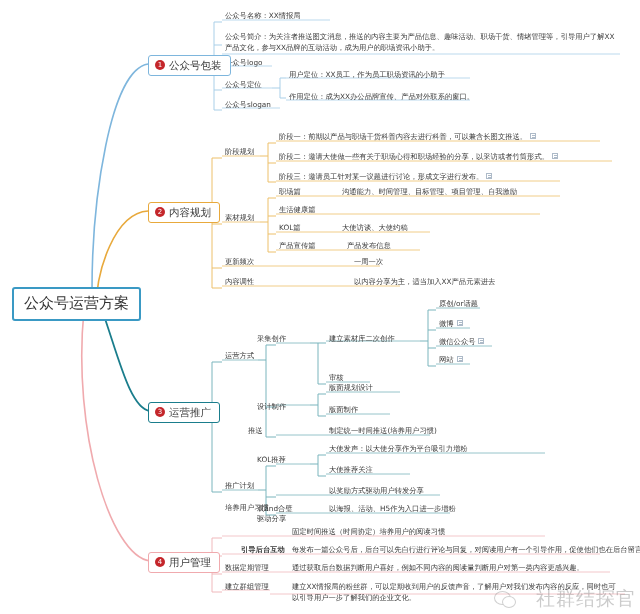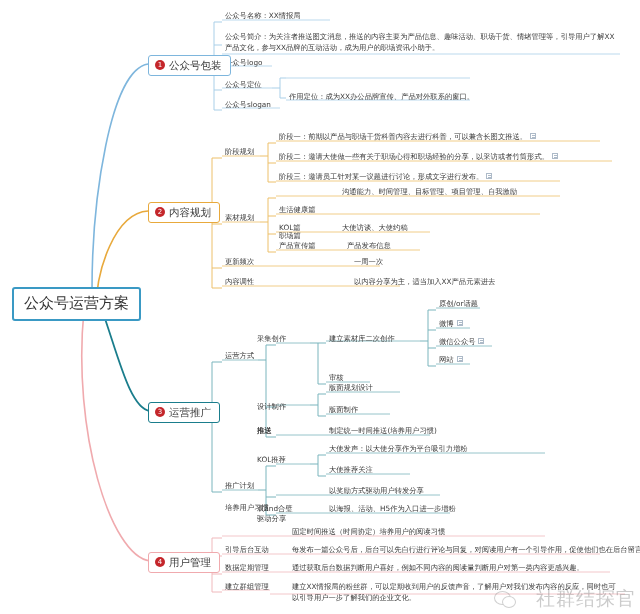--- a/index.html
+++ b/index.html
@@ -237,69 +237,70 @@
   <div class="br-node br4" style="left:148px; top:552px;">
     <span class="badge">4</span>
     <span>用户管理</span>
   </div>
 
   <div class="n" style="left:223px; top:10px;">公众号名称：XX情报局</div>
   <div class="n wrap" style="left:223px; top:31px; width:395px;">公众号简介：为关注者推送图文消息，推送的内容主要为产品信息、趣味活动、职场干货、情绪管理等，引导用户了解XX产品文化，参与XX品牌的互动活动，成为用户的职场资讯小助手。</div>
   <div class="n" style="left:223px; top:57px;">公众号logo</div>
   <div class="n" style="left:223px; top:79px;">公众号定位</div>
   <div class="n" style="left:223px; top:99px;">公众号slogan</div>
+  <div class="n" style="left:287px; top:69px;">用户定位：XX员工，作为员工职场资讯的小助手</div>
   <div class="n" style="left:287px; top:91px;">作用定位：成为XX办公品牌宣传、产品对外联系的窗口。</div>
 
   <div class="n" style="left:223px; top:146px;">阶段规划</div>
   <div class="n" style="left:223px; top:212px;">素材规划</div>
   <div class="n" style="left:223px; top:256px;">更新频次</div>
   <div class="n" style="left:223px; top:276px;">内容调性</div>
   <div class="n" style="left:352px; top:256px;">一周一次</div>
   <div class="n" style="left:352px; top:276px;">以内容分享为主，适当加入XX产品元素进去</div>
 
   <div class="n" style="left:277px; top:131px;"><span>阶段一：前期以产品与职场干货科普内容去进行科普，可以兼含长图文推送。</span><span class="ic"></span></div>
   <div class="n" style="left:277px; top:151px;"><span>阶段二：邀请大使做一些有关于职场心得和职场经验的分享，以采访或者竹筒形式。</span><span class="ic"></span></div>
   <div class="n" style="left:277px; top:171px;"><span>阶段三：邀请员工针对某一议题进行讨论，形成文字进行发布。</span><span class="ic"></span></div>
 
-  <div class="n" style="left:277px; top:186px;margin-top:44px;">职场篇</div>
+  <div class="n" style="left:277px; top:186px;">职场篇</div>
   <div class="n" style="left:277px; top:204px;">生活健康篇</div>
   <div class="n" style="left:277px; top:222px;">KOL篇</div>
   <div class="n" style="left:277px; top:240px;">产品宣传篇</div>
   <div class="n" style="left:340px; top:186px;">沟通能力、时间管理、目标管理、项目管理、自我激励</div>
   <div class="n" style="left:340px; top:222px;">大使访谈、大使约稿</div>
   <div class="n" style="left:345px; top:240px;">产品发布信息</div>
 
   <div class="n" style="left:223px; top:350px;">运营方式</div>
   <div class="n" style="left:223px; top:480px;">推广计划</div>
 
   <div class="n" style="left:255px; top:333px;">采集创作</div>
   <div class="n" style="left:327px; top:333px;">建立素材库二次创作</div>
   <div class="n" style="left:327px; top:372px;">审核</div>
   <div class="n" style="left:255px; top:401px;">设计制作</div>
-  <div class="n" style="left:255px; top:425px;font-weight:bold;">推送</div>
+  <div class="n" style="left:246px; top:425px;">推送</div>
   <div class="n" style="left:327px; top:425px;">制定统一时间推送(培养用户习惯)</div>
 
   <div class="n" style="left:437px; top:298px;">原创/or话题</div>
   <div class="n" style="left:437px; top:318px;"><span>微博</span><span class="ic"></span></div>
   <div class="n" style="left:437px; top:336px;"><span>微信公众号</span><span class="ic"></span></div>
   <div class="n" style="left:437px; top:354px;"><span>网站</span><span class="ic"></span></div>
 
   <div class="n" style="left:327px; top:382px;">版面规划设计</div>
   <div class="n" style="left:327px; top:404px;">版面制作</div>
 
   <div class="n" style="left:255px; top:454px;">KOL推荐</div>
   <div class="n" style="left:327px; top:443px;">大使发声：以大使分享作为平台吸引力增粉</div>
   <div class="n" style="left:327px; top:464px;">大使推荐关注</div>
   <div class="n" style="left:255px; top:485px;margin-top:28px;">驱动分享</div>
   <div class="n" style="left:327px; top:485px;">以奖励方式驱动用户转发分享</div>
   <div class="n" style="left:255px; top:503px;">双ånd合璧</div>
   <div class="n" style="left:327px; top:503px;">以海报、活动、H5作为入口进一步增粉</div>
 
   <div class="n" style="left:223px; top:502px;">培养用户习惯</div>
-  <div class="n" style="left:223px; top:544px;">引导后台互动</div>
+  <div class="n" style="left:239px; top:544px;font-weight:bold;">引导后台互动</div>
   <div class="n" style="left:223px; top:562px;">数据定期管理</div>
   <div class="n" style="left:223px; top:581px;">建立群组管理</div>
   <div class="n" style="left:290px; top:526px;">固定时间推送（时间协定）培养用户的阅读习惯</div>
   <div class="n" style="left:290px; top:544px;">每发布一篇公众号后，后台可以先自行进行评论与回复，对阅读用户有一个引导作用，促使他们也在后台留言。</div>
   <div class="n" style="left:290px; top:562px;">通过获取后台数据判断用户喜好，例如不同内容的阅读量判断用户对第一类内容更感兴趣。</div>
   <div class="n wrap" style="left:290px; top:581px; width:335px;">建立XX情报局的粉丝群，可以定期收到用户的反馈声音，了解用户对我们发布内容的反应，同时也可以引导用户一步了解我们的企业文化。</div>
 
   <div class="watermark">
     <span class="wchat"></span>
     <span class="wtext">社群结探官</span>

